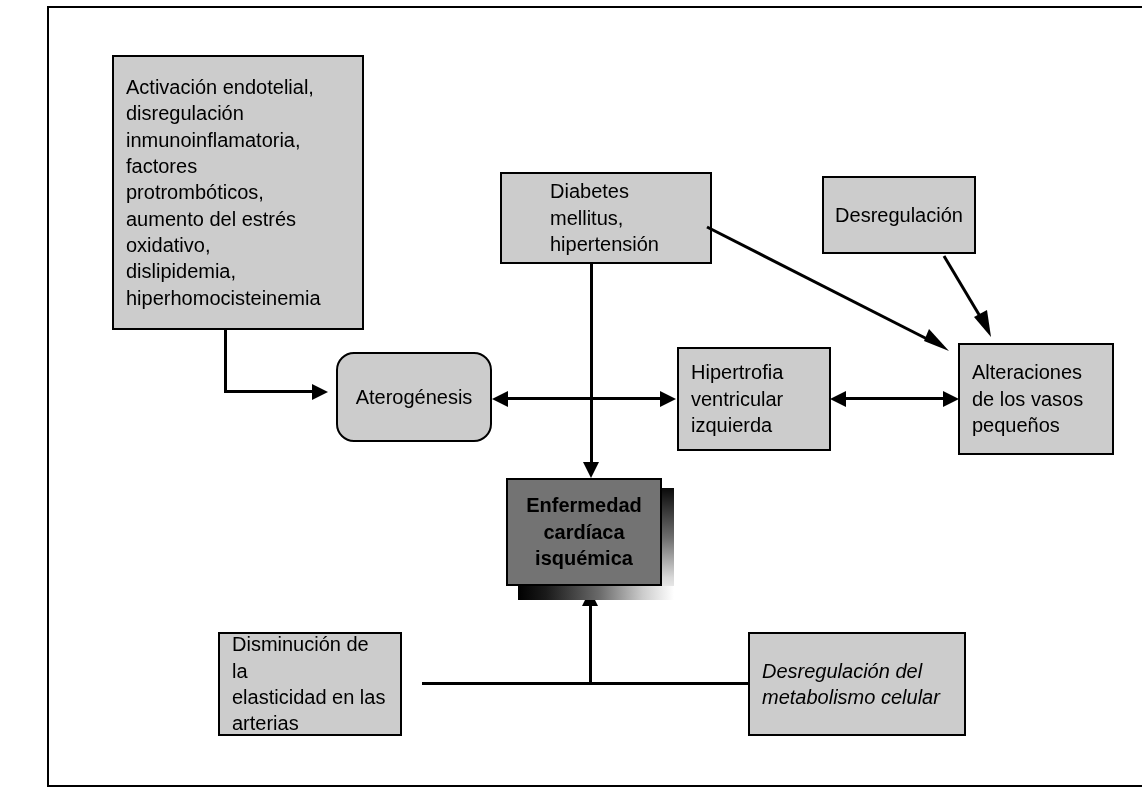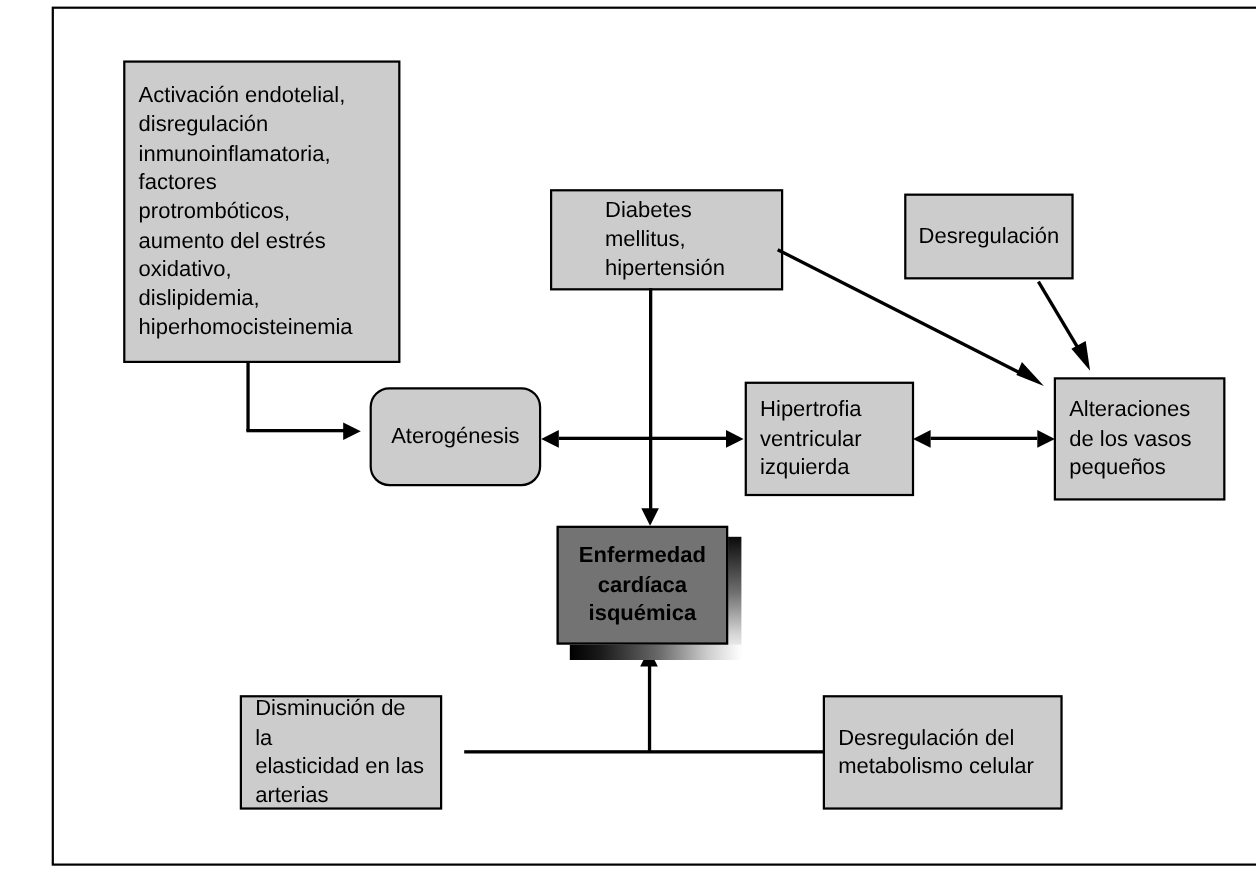--- a/index.html
+++ b/index.html
@@ -165,15 +165,15 @@
   <div class="shadow-right" style="left:620px; top:488px; width:14px; height:112px;"></div>
   <div class="shadow-bottom" style="left:478px; top:586px; width:156px; height:14px;"></div>
   <div class="node emphasis" style="left:466px; top:478px; width:156px; height:108px;">Enfermedad
 cardíaca
 isquémica</div>
 
   <div class="node" style="left:178px; top:632px; width:184px; height:104px;">Disminución de la
 elasticidad en las
 arterias</div>
 
-  <div class="node" style="left:708px; top:632px; width:218px; height:104px;">Desregulación del
+  <div class="node" style="left:708px; top:632px; width:218px; height:104px;font-style:italic;">Desregulación del
 metabolismo celular</div>
 </div>
 
 </body></html>

